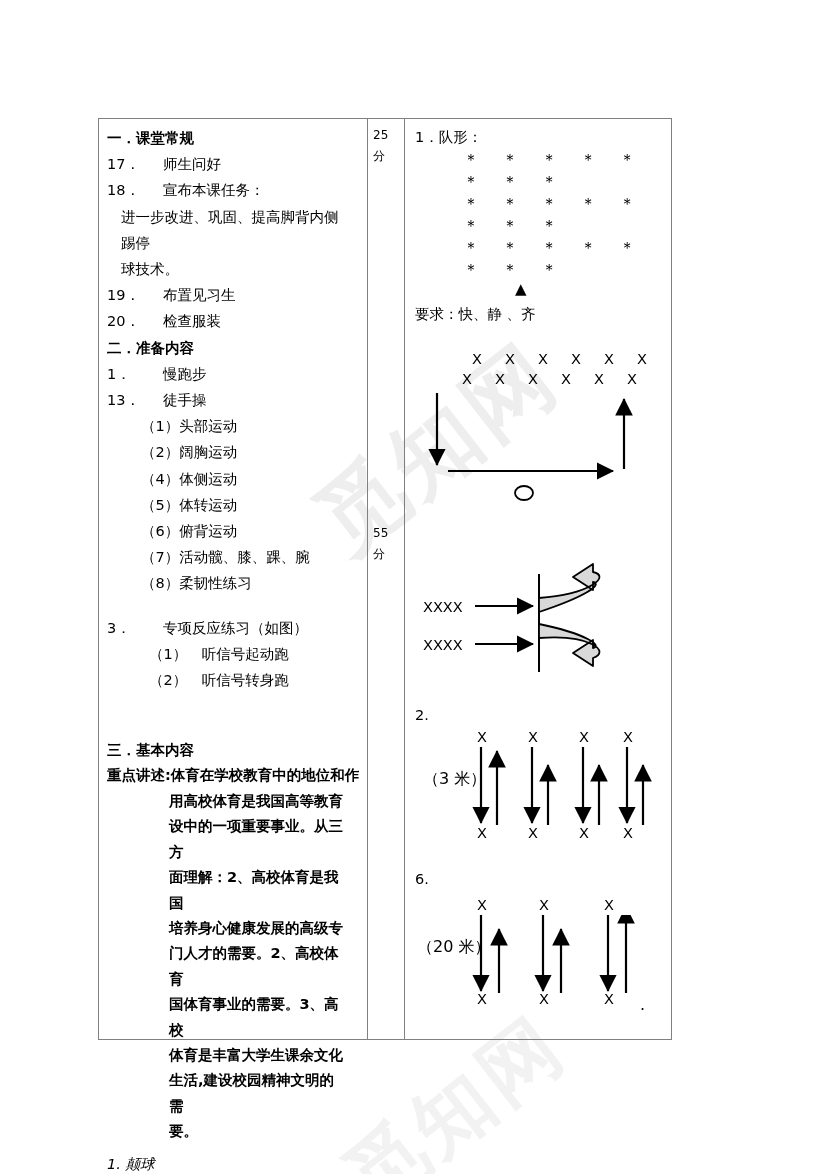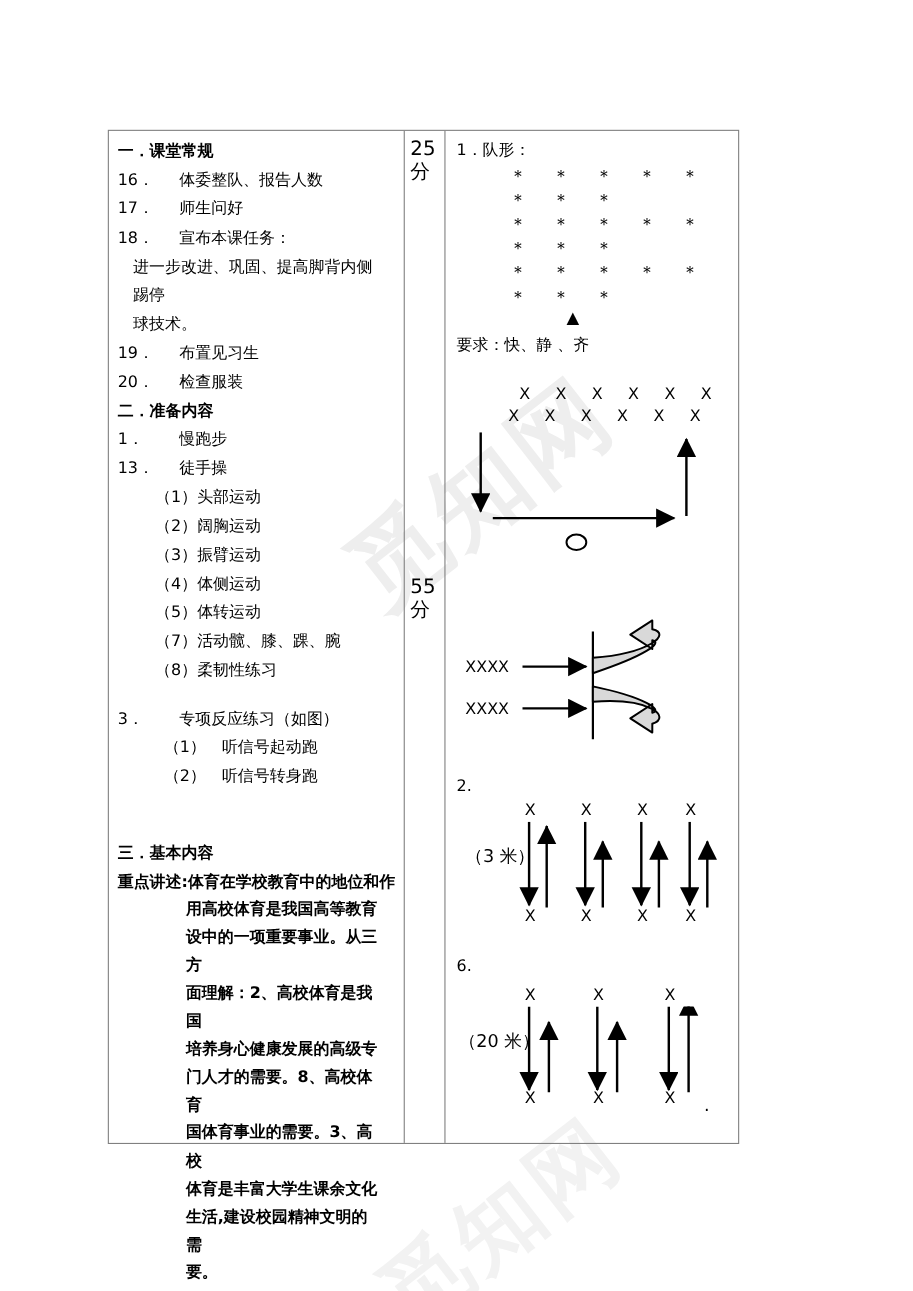--- a/index.html
+++ b/index.html
@@ -96,21 +96,21 @@
   }
   .plain-line {
     font-size: 14.5px;
     line-height: 26px;
     font-style: italic;
   }
 
   
   .time-val {
     position: absolute;
-    font-size: 18px;
+    font-size: 12px;
     line-height: 21px;
     width: 30px;
   }
   .time-25 { top: 6px; }
   .time-55 { top: 404px; }
 
   
   .r-title {
     font-size: 14.5px;
     line-height: 24px;
@@ -151,24 +151,20 @@
 <div class="watermark wm-1">觅知网</div>
 <div class="watermark wm-2">觅知网</div>
 
 <div class="doc-table">
 
   <div class="col-left">
 
     <div class="line heading">一．课堂常规</div>
 
     <div class="line num-item">
-      <span class="n">16．</span>
-      <span>体委整队、报告人数</span>
-    </div>
-    <div class="line num-item">
       <span class="n">17．</span>
       <span>师生问好</span>
     </div>
     <div class="line num-item">
       <span class="n">18．</span>
       <span>宣布本课任务：</span>
     </div>
 
     <div class="wrap-line">进一步改进、巩固、提高脚背内侧踢停</div>
     <div class="wrap-line">球技术。</div>
@@ -188,23 +184,23 @@
       <span class="n">1．</span>
       <span>慢跑步</span>
     </div>
     <div class="line num-item">
       <span class="n">13．</span>
       <span>徒手操</span>
     </div>
 
     <div class="line sub-item">（1）头部运动</div>
     <div class="line sub-item">（2）阔胸运动</div>
-    <div class="line sub-item">（3）振臂运动</div>
     <div class="line sub-item">（4）体侧运动</div>
     <div class="line sub-item">（5）体转运动</div>
+    <div class="line sub-item">（6）俯背运动</div>
     <div class="line sub-item">（7）活动髋、膝、踝、腕</div>
     <div class="line sub-item">（8）柔韧性练习</div>
 
     <div class="spacer-sm"></div>
 
     <div class="line num-item">
       <span class="n">3．</span>
       <span>专项反应练习（如图）</span>
     </div>
     <div class="line" style="padding-left:42px">（1）　听信号起动跑</div>
@@ -213,21 +209,21 @@
     <div class="spacer-md"></div>
 
     <div class="line heading">三．基本内容</div>
 
     <div class="para-block">
       <div class="pb-first"><span>重点讲述:</span><span>体育在学校教育中的地位和作</span></div>
       <div class="pb-rest">用高校体育是我国高等教育</div>
       <div class="pb-rest">设中的一项重要事业。从三方</div>
       <div class="pb-rest">面理解：2、高校体育是我国</div>
       <div class="pb-rest">培养身心健康发展的高级专</div>
-      <div class="pb-rest">门人才的需要。8、高校体育</div>
+      <div class="pb-rest">门人才的需要。2、高校体育</div>
       <div class="pb-rest">国体育事业的需要。3、高校</div>
       <div class="pb-rest">体育是丰富大学生课余文化</div>
       <div class="pb-rest">生活,建设校园精神文明的需</div>
       <div class="pb-rest">要。</div>
     </div>
 
     <div class="plain-line" style="padding-top:6px">1. 颠球</div>
     <div class="plain-line" style="padding-top:22px;font-weight:bold">2．头球练习（如图 ）</div>
   </div>
 

